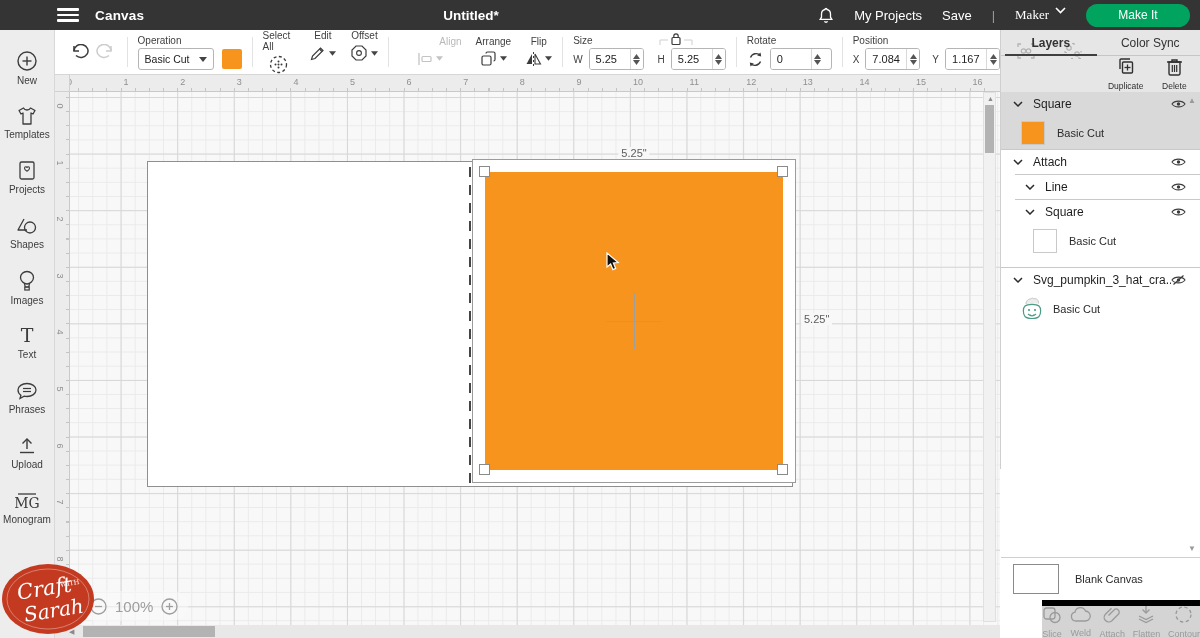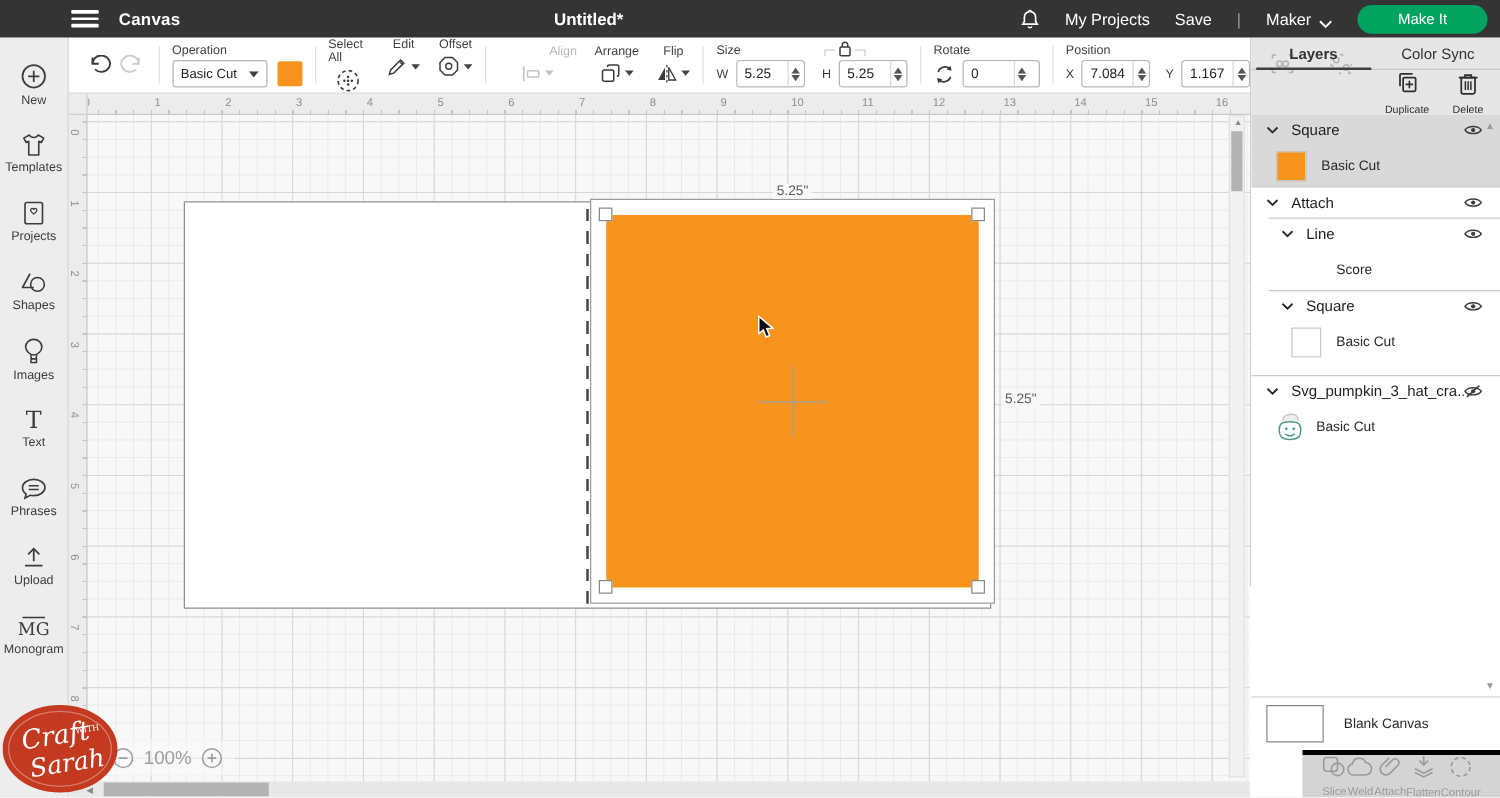--- a/index.html
+++ b/index.html
@@ -8,21 +8,21 @@
   #root { position:relative; width:1200px; height:638px; background:#fff; }
 
   
   .topbar { position:absolute; left:0; top:0; width:1200px; height:30px; background:#343434; display:flex; align-items:center; color:#fff; z-index:40; }
   .hamburger { margin-left:57px; width:22px; display:flex; flex-direction:column; gap:3px; cursor:pointer; }
   .hamburger span { display:block; height:2.5px; background:#fff; border-radius:1px; }
   .tb-title { margin-left:16px; font-size:13.5px; font-weight:bold; letter-spacing:.2px; }
   .doc-title { position:absolute; left:471px; transform:translateX(-50%); font-size:13.5px; font-weight:bold; }
   .tb-right { position:absolute; right:10px; display:flex; align-items:center; gap:20px; font-size:13px; }
   .tb-right .sep { color:#9a9a9a; font-size:13px; }
-  .machine { display:flex; align-items:flex-end; gap:6px; cursor:pointer; }
+  .machine { display:flex; align-items:flex-start; gap:6px; cursor:pointer;font-family:Liberation Serif, serif; }
   .makeit { background:#00A45F; color:#fff; border:none; border-radius:13px; width:104px; height:23px; font-size:12px; font-family:inherit; cursor:pointer; }
 
   
   .sidebar { position:absolute; left:0; top:30px; width:55px; height:608px; background:#ededed; border-right:1px solid #d8d8d8; z-index:30; padding-top:10px; }
   .side-item { height:55px; display:flex; flex-direction:column; align-items:center; justify-content:center; gap:3px; cursor:pointer; }
   .side-item .lbl { font-size:10px; color:#3c3c3c; }
   .side-item svg { display:block; }
 
   
   .toolbar { position:absolute; left:55px; top:30px; width:945px; height:45px; background:#fff; border-bottom:1px solid #d6d6d6; display:flex; align-items:center; z-index:20; }
@@ -98,21 +98,21 @@
   .lgroup .glbl { font-size:12px; color:#1e1e1e; flex:1; white-space:nowrap; overflow:hidden; }
   .lgroup .eye { margin-right:14px; display:flex; cursor:pointer; }
   .litem { display:flex; align-items:center; height:33px; cursor:pointer; }
   .litem .sw { width:24px; height:24px; border:1px solid #c9c9c9; margin-right:12px; }
   .litem .ilbl { font-size:11px; color:#2a2a2a; }
   .ldivider { border-top:1px solid #c9c9c9; }
   .scroll-arrow { position:absolute; right:4px; font-size:8px; color:#9a9a9a; cursor:pointer; }
   .blankrow { height:43px; border-top:1px solid #cfcfcf; display:flex; align-items:center; background:#fff; padding-left:12px; gap:16px; }
   .blankrow .bsw { width:46px; height:30px; background:#fff; border:1px solid #8a8a8a; }
   .blankrow .blbl { font-size:11px; color:#2a2a2a; }
-  .btools { height:38px; background:#d4d4d4; display:flex; align-items:center; justify-content:center; border-top:4px solid #000000;margin-left:41px; }
+  .btools { height:38px; background:#d4d4d4; display:flex; align-items:center; justify-content:space-between; border-top:6px solid #000000;margin-left:41px; }
   .btool { display:flex; flex-direction:column; align-items:center; gap:1px; cursor:pointer; }
   .btool .btlbl { font-size:9px; color:#9a9a9a; }
 
   
   .brand { position:absolute; left:2px; top:562px; z-index:50; }
 </style>
 </head>
 <body>
 
 <div id="root">
@@ -595,23 +595,20 @@
             </svg>
           </span>
           <span class="glbl">Line</span>
           <span class="eye">
             <svg width="15" height="10" viewBox="0 0 15 10">
               <path d="M1 5C3.5 1.2 11.5 1.2 14 5 11.5 8.8 3.5 8.8 1 5z" fill="none" stroke="#3c3c3c" stroke-width="1.1"></path>
               <circle cx="7.5" cy="5" r="1.7" fill="#3c3c3c"></circle>
             </svg>
           </span>
         </div>
-        <div class="litem" style="padding-left: 68px;">
-          <span class="ilbl">Score</span>
-        </div>
         <div class="ldivider" style="margin-left: 14px;"></div>
         <div class="lgroup" style="padding-left: 24px;">
           <span class="chev">
             <svg width="10" height="6" viewBox="0 0 10 6">
               <polyline points="1,1 5,5 9,1" fill="none" stroke="#2b2b2b" stroke-width="1.5"></polyline>
             </svg>
           </span>
           <span class="glbl">Square</span>
           <span class="eye">
             <svg width="15" height="10" viewBox="0 0 15 10">

